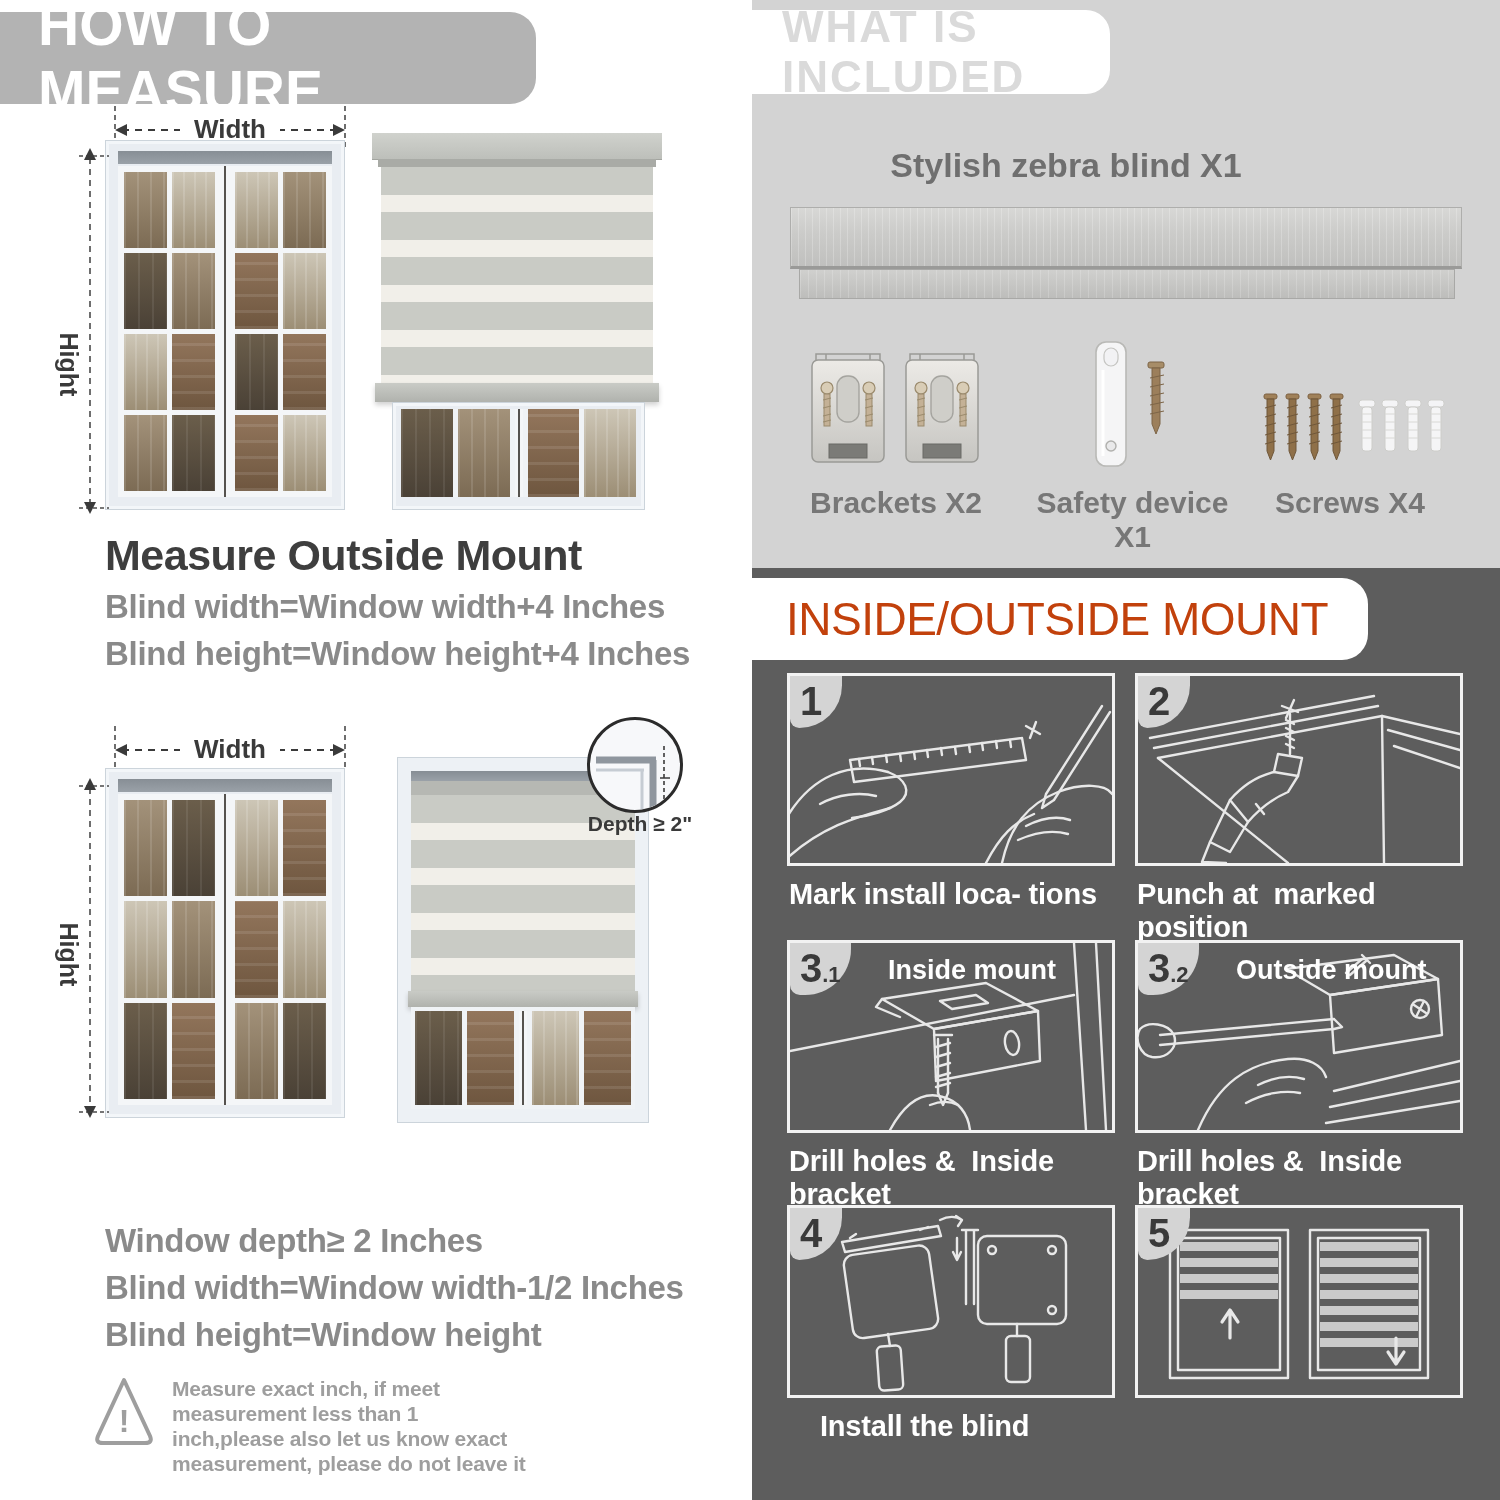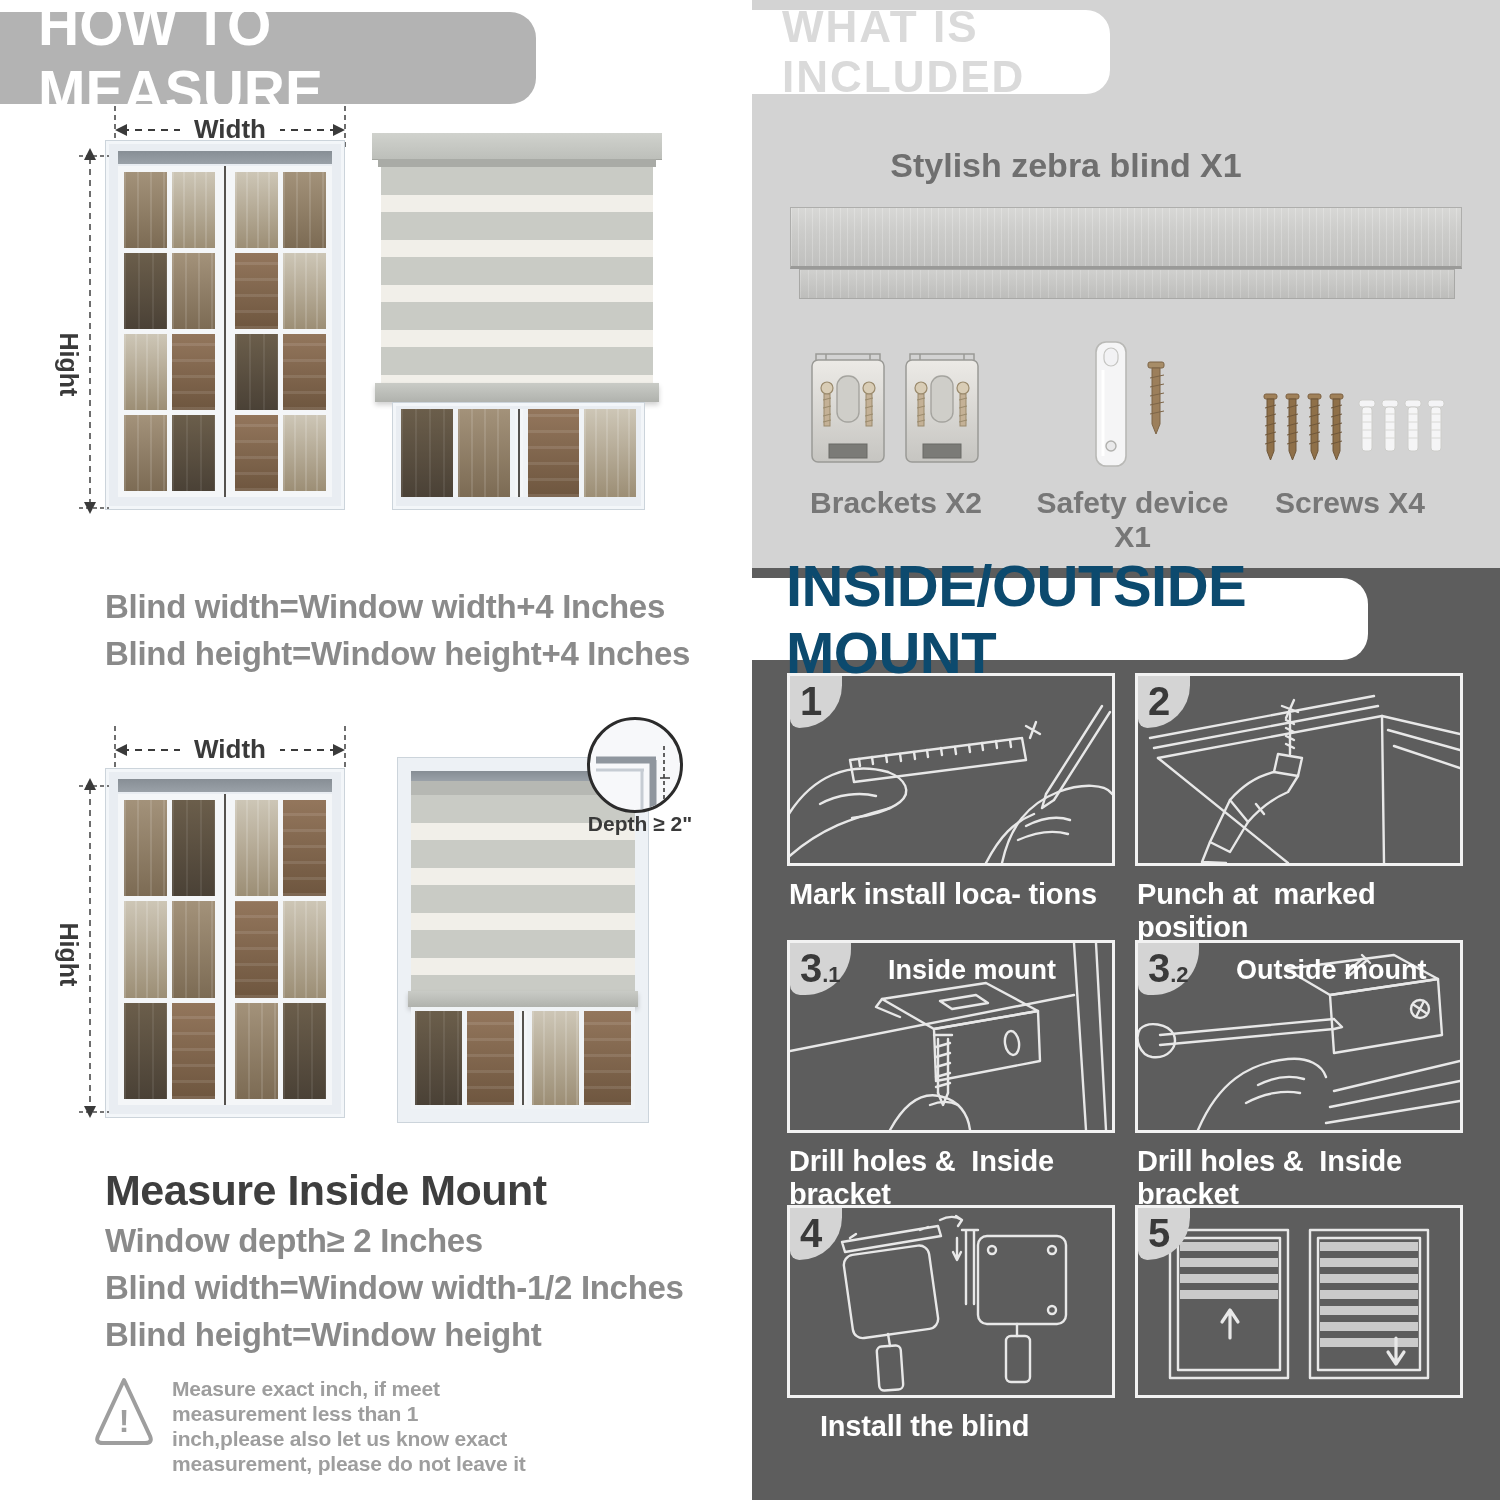--- a/index.html
+++ b/index.html
@@ -44,21 +44,21 @@
   .warn-text{font-size:21px;font-weight:700;color:#9e9e9e;line-height:25px;letter-spacing:-0.2px;}
 
   
   .panel-light{left:752px;top:0;width:748px;height:568px;background:#d3d3d3;}
   .panel-dark{left:752px;top:568px;width:748px;height:932px;background:#5d5d5d;}
   .band-included{left:752px;top:10px;width:358px;height:84px;background:#ffffff;border-radius:0 24px 24px 0;
                  display:flex;align-items:center;padding-left:30px;box-sizing:border-box;}
   .band-included span{font-size:44px;font-weight:800;color:#dadada;letter-spacing:2px;}
   .band-mount{left:752px;top:578px;width:616px;height:82px;background:#ffffff;border-radius:0 26px 26px 0;
               display:flex;align-items:center;padding-left:34px;box-sizing:border-box;z-index:2;}
-  .band-mount span{font-size:58px;font-weight:700;color:#0c4a6e;letter-spacing:-0.5px;}
+  .band-mount span{font-size:46px;font-weight:400;color:#c2410c;letter-spacing:-0.5px;}
 
   .product-label{left:752px;top:146px;width:628px;text-align:center;font-size:34px;font-weight:700;color:#6f6f6f;}
   .bar-main{left:790px;top:207px;width:672px;height:62px;border:1px solid #aeaeac;box-sizing:border-box;
             background:repeating-linear-gradient(90deg,rgba(255,255,255,.22) 0 1px,rgba(0,0,0,0) 1px 7px),
                        linear-gradient(180deg,#d8d8d6,#cbcbc9 45%,#c0c0be);
             border-bottom:3px solid #9a9a98;}
   .bar-low{left:799px;top:269px;width:656px;height:30px;border:1px solid #a8a8a6;box-sizing:border-box;
            background:repeating-linear-gradient(90deg,rgba(255,255,255,.18) 0 1px,rgba(0,0,0,0) 1px 8px),
                       linear-gradient(180deg,#d0d0ce,#bdbdbb);}
   .item-label{top:486px;text-align:center;font-size:30px;font-weight:700;color:#777777;}
@@ -137,20 +137,21 @@
       <div style="position:absolute;left:8px;right:8px;top:6px;bottom:12px;display:flex;gap:5px;background:#f0f3f6;">
         <div class="pane pc" style="flex:1"></div>
         <div class="pane pa" style="flex:1"></div>
         <div class="seam"></div>
         <div class="pane pd" style="flex:1"></div>
         <div class="pane pb" style="flex:1"></div>
       </div>
     </div>
   </div>
 
+  <div class="abs sec-title" style="left:105px;top:531px;">Measure Outside Mount</div>
   <div class="abs sec-line" style="left:105px;top:588px;">Blind width=Window width+4 Inches</div>
   <div class="abs sec-line" style="left:105px;top:635px;">Blind height=Window height+4 Inches</div>
 
   <svg class="abs" style="left:100px;top:722px;" width="260" height="52">
     <path d="M15,4 V48 M245,4 V48" stroke="#4a4a4a" stroke-width="1.6" stroke-dasharray="5 4" fill="none"></path>
     <path d="M22,28 H238" stroke="#3a3a3a" stroke-width="2" stroke-dasharray="7 6" fill="none"></path>
     <polygon points="15,28 27,22 27,34" fill="#3a3a3a"></polygon>
     <polygon points="245,28 233,22 233,34" fill="#3a3a3a"></polygon>
   </svg>
   <div class="abs dim-label" style="left:180px;top:734px;width:100px;">Width</div>
@@ -207,21 +208,20 @@
       <path d="M6,40 H66" stroke="#8f969e" stroke-width="7" fill="none"></path>
       <path d="M63,40 V90" stroke="#8f969e" stroke-width="7" fill="none"></path>
       <path d="M6,50 H54" stroke="#c6ccd3" stroke-width="3" fill="none"></path>
       <path d="M52,50 V90" stroke="#c6ccd3" stroke-width="3" fill="none"></path>
       <path d="M74,26 V90" stroke="#3a3a3a" stroke-width="1.6" stroke-dasharray="4 3" fill="none"></path>
       <path d="M70,58 H80" stroke="#3a3a3a" stroke-width="1.4" fill="none"></path>
     </svg>
   </div>
   <div class="abs depth-label" style="left:582px;top:812px;width:116px;">Depth ≥ 2"</div>
 
-  <div class="abs sec-title" style="left:105px;top:1166px;">Measure Inside Mount</div>
   <div class="abs sec-line" style="left:105px;top:1222px;">Window depth≥ 2 Inches</div>
   <div class="abs sec-line" style="left:105px;top:1269px;">Blind width=Window width-1/2 Inches</div>
   <div class="abs sec-line" style="left:105px;top:1316px;">Blind height=Window height</div>
 
   <svg class="abs" style="left:92px;top:1372px;" width="64" height="82">
     <path d="M32,8 L58,64 Q61,71 53,71 L11,71 Q3,71 6,64 Z" stroke="#9e9e9e" stroke-width="4" fill="none" stroke-linejoin="round"></path>
     <text x="32" y="60" text-anchor="middle" font-size="32" font-weight="bold" fill="#9e9e9e">!</text>
   </svg>
   <div class="abs warn-text" style="left:172px;top:1376px;width:362px;">Measure exact inch, if meet measurement less than 1 inch,please also let us know exact measurement, please do not leave it</div>
 

